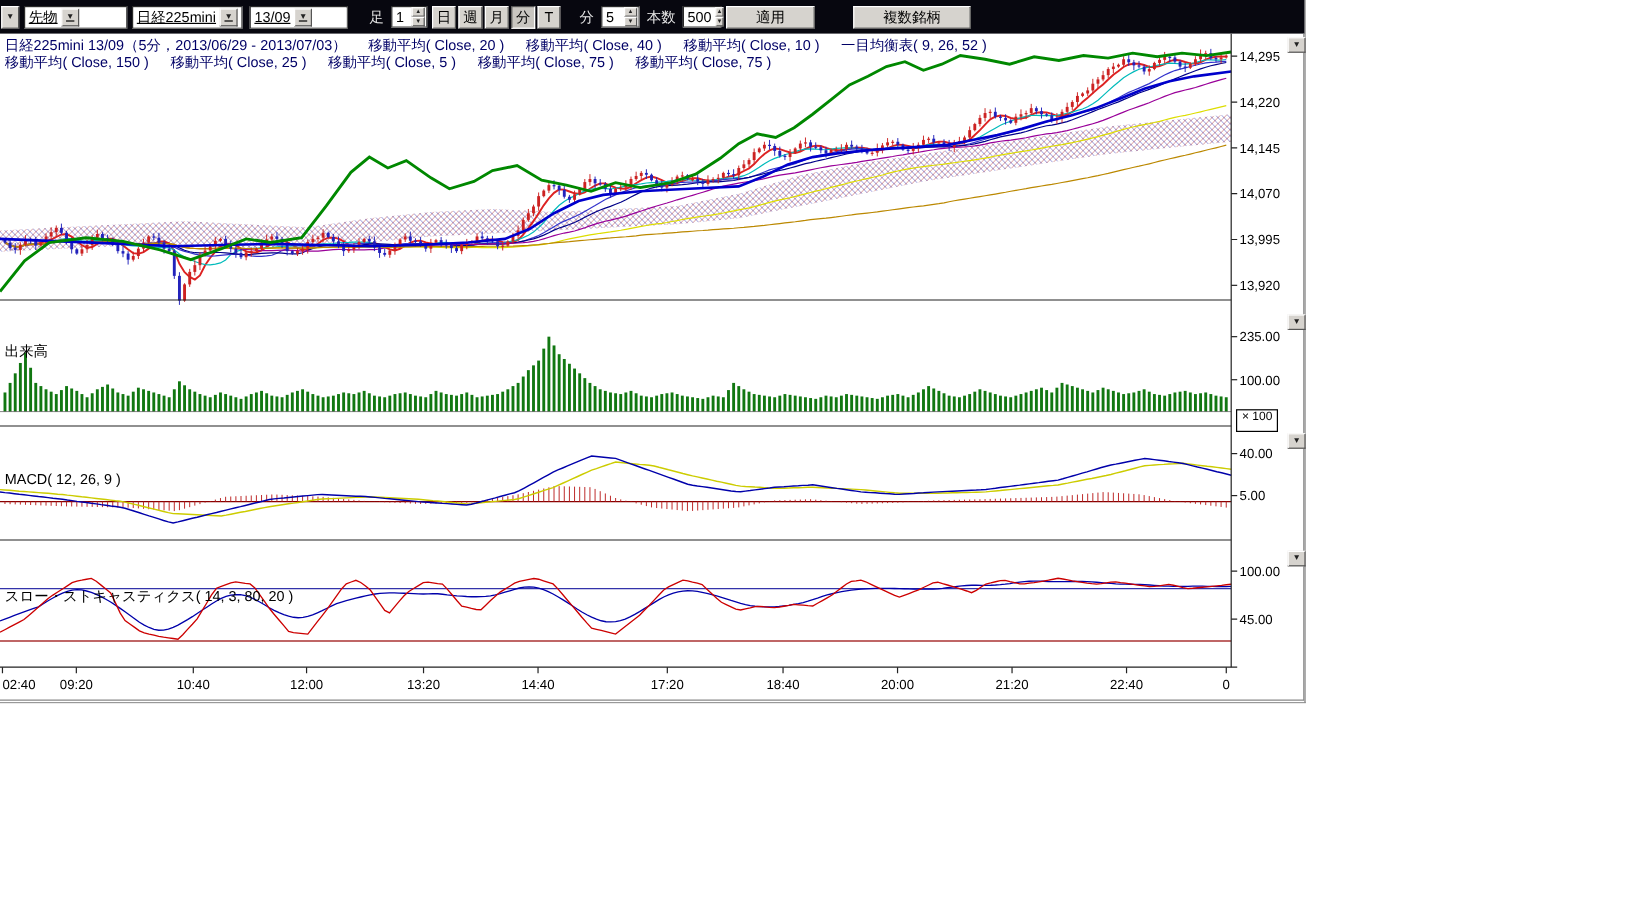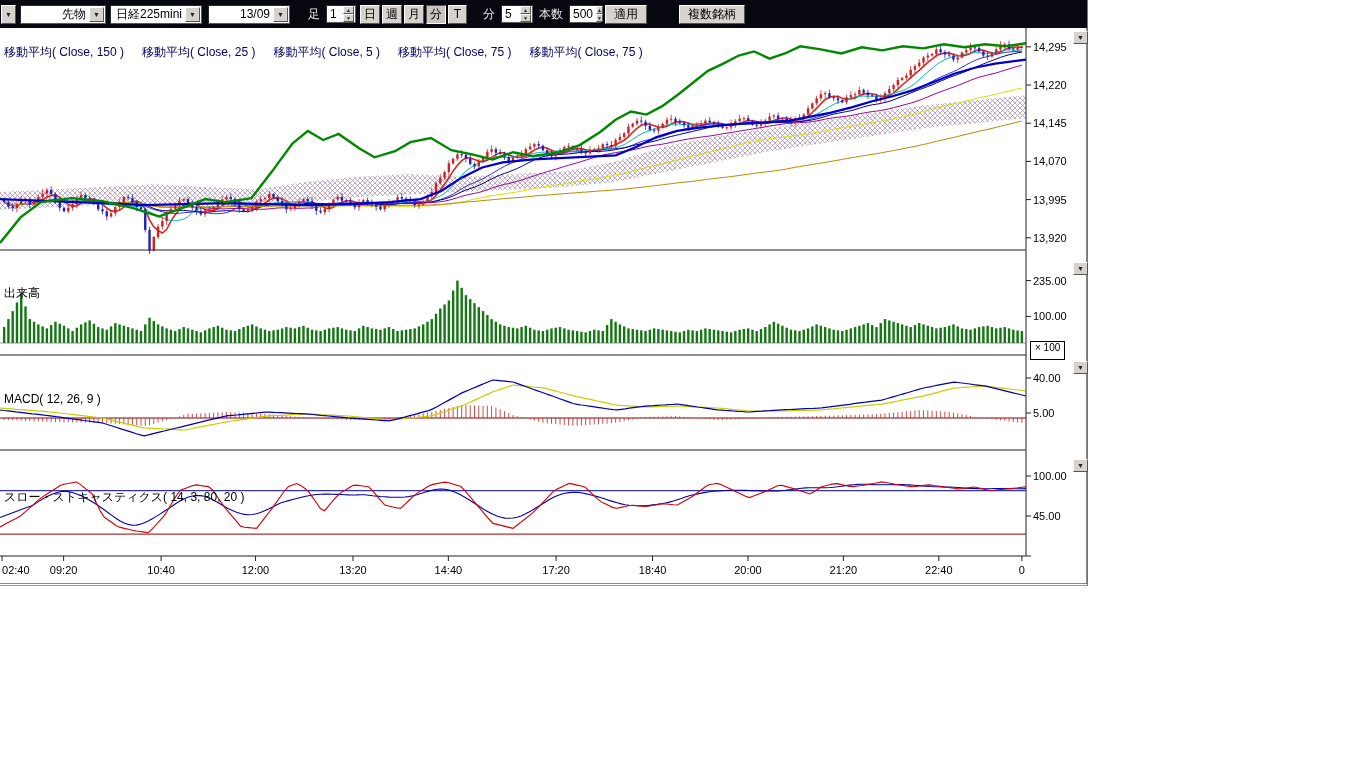--- a/index.html
+++ b/index.html
@@ -4,40 +4,40 @@
 <style>
   * { box-sizing: border-box; margin: 0; padding: 0; }
   html,body { width:1366px; height:768px; background:#ffffff; overflow:hidden;
     font-family:"Liberation Sans","DejaVu Sans",sans-serif; }
   .app { position:absolute; left:0; top:0; width:1088px; height:586px; background:#ffffff;
     border-right:1px solid #777; border-bottom:1px solid #999; }
   
   .toolbar { position:absolute; left:0; top:0; width:1087px; height:28px; background:#07070f;
     display:flex; align-items:center; gap:4px; padding:0 1px; }
   .combo { height:19px; background:#ffffff; border:1px solid #5a5a5a; border-top-color:#2a2a2a;
-    border-left-color:#2a2a2a; display:flex; align-items:center; justify-content:flex-end; }
+    border-left-color:#2a2a2a; display:flex; align-items:center; justify-content:flex-start;text-decoration:underline; }
   .combo-text { font-size:12px; color:#000; padding:0 3px; white-space:nowrap; overflow:hidden; }
   .arrow-btn { width:15px; height:15px; background:#d6d3ce; border:1px solid;
     border-color:#fff #555 #555 #fff; font-size:7px; color:#222; display:flex;
     align-items:center; justify-content:center; margin-right:1px; }
   .mini-combo { width:15px; height:19px; background:#d6d3ce; border:1px solid;
     border-color:#fff #555 #555 #fff; font-size:7px; color:#222;
     display:flex; align-items:center; justify-content:center; }
   .tb-label { color:#e8e8e8; font-size:12px; padding:0 2px; white-space:nowrap; }
   .tb-input { height:18px; background:#fff; border:1px solid #5a5a5a; border-top-color:#2a2a2a;
     border-left-color:#2a2a2a; display:flex; align-items:center; }
   .tb-input .val { font-size:12px; color:#000; padding:0 3px; }
   .spin { width:11px; height:16px; display:flex; flex-direction:column; margin-right:1px; }
   .spin div { flex:1; background:#d6d3ce; border:1px solid; border-color:#fff #555 #555 #fff;
     font-size:5px; line-height:6px; color:#222; text-align:center; }
   .tb-btn { height:19px; min-width:19px; background:#d6d3ce; border:1px solid;
     border-color:#fff #555 #555 #fff; font-size:12px; color:#000; padding:0 3px;
     font-family:inherit; }
   .tb-btn.pressed { border-color:#555 #fff #fff #555; background:#c8c5c0; }
-  .tb-btn.wide { padding:0 8px;text-align:center; }
+  .tb-btn.wide { padding:0 24px;text-align:center; }
   #period-buttons { display:flex; gap:2px; }
   
   .legend { position:absolute; left:4px; font-size:12px; color:#000066; white-space:nowrap; }
   .legend-seg { margin-right:18px; }
   .panel-title { position:absolute; left:4px; font-size:12px; color:#000000;margin-top:32px; }
   .mult-box { position:absolute; left:1030px; top:341px; height:19px; padding:0 4px;
     border:1px solid #000; background:#fff; font-size:10px; color:#000; line-height:11px; }
   .panel-combo { position:absolute; left:1073px; width:15px; height:13px; background:#d6d3ce;
     border:1px solid; border-color:#fff #555 #555 #fff; font-size:7px; color:#222;
     display:flex; align-items:center; justify-content:center; }
@@ -1130,20 +1130,21 @@
       <line x1="747.954" y1="528" x2="747.954" y2="533" stroke="#222" stroke-width="1"></line>
       <text x="747.954" y="546" font-size="11" fill="#000" text-anchor="middle" font-family="Liberation Sans, DejaVu Sans, sans-serif">20:00</text>
       <line x1="843.372" y1="528" x2="843.372" y2="533" stroke="#222" stroke-width="1"></line>
       <text x="843.372" y="546" font-size="11" fill="#000" text-anchor="middle" font-family="Liberation Sans, DejaVu Sans, sans-serif">21:20</text>
       <line x1="938.7900000000001" y1="528" x2="938.7900000000001" y2="533" stroke="#222" stroke-width="1"></line>
       <text x="938.7900000000001" y="546" font-size="11" fill="#000" text-anchor="middle" font-family="Liberation Sans, DejaVu Sans, sans-serif">22:40</text>
       <line x1="1021.896" y1="528" x2="1021.896" y2="533" stroke="#222" stroke-width="1"></line>
       <text x="1021.896" y="546" font-size="11" fill="#000" text-anchor="middle" font-family="Liberation Sans, DejaVu Sans, sans-serif">0</text>
     </svg>
 
+  <div class="legend" id="legend-line1" style="top:30px"><span class="legend-seg">日経225mini 13/09（5分，2013/06/29 - 2013/07/03）</span><span class="legend-seg">移動平均( Close, 20 )</span><span class="legend-seg">移動平均( Close, 40 )</span><span class="legend-seg">移動平均( Close, 10 )</span><span class="legend-seg">一目均衡表( 9, 26, 52 )</span></div>
   <div class="legend" id="legend-line2" style="top:44px"><span class="legend-seg">移動平均( Close, 150 )</span><span class="legend-seg">移動平均( Close, 25 )</span><span class="legend-seg">移動平均( Close, 5 )</span><span class="legend-seg">移動平均( Close, 75 )</span><span class="legend-seg">移動平均( Close, 75 )</span></div>
   <div class="panel-title" style="top:253px">出来高</div>
   <div class="panel-title" style="top:360px">MACD( 12, 26, 9 )</div>
   <div class="panel-title" style="top:457px">スロー・ストキャスティクス( 14, 3, 80, 20 )</div>
   <div class="mult-box">× 100</div>
 
   <div class="panel-combo" style="top:31px">
       <span>▼</span>
     </div>
   <div class="panel-combo" style="top:262px">

